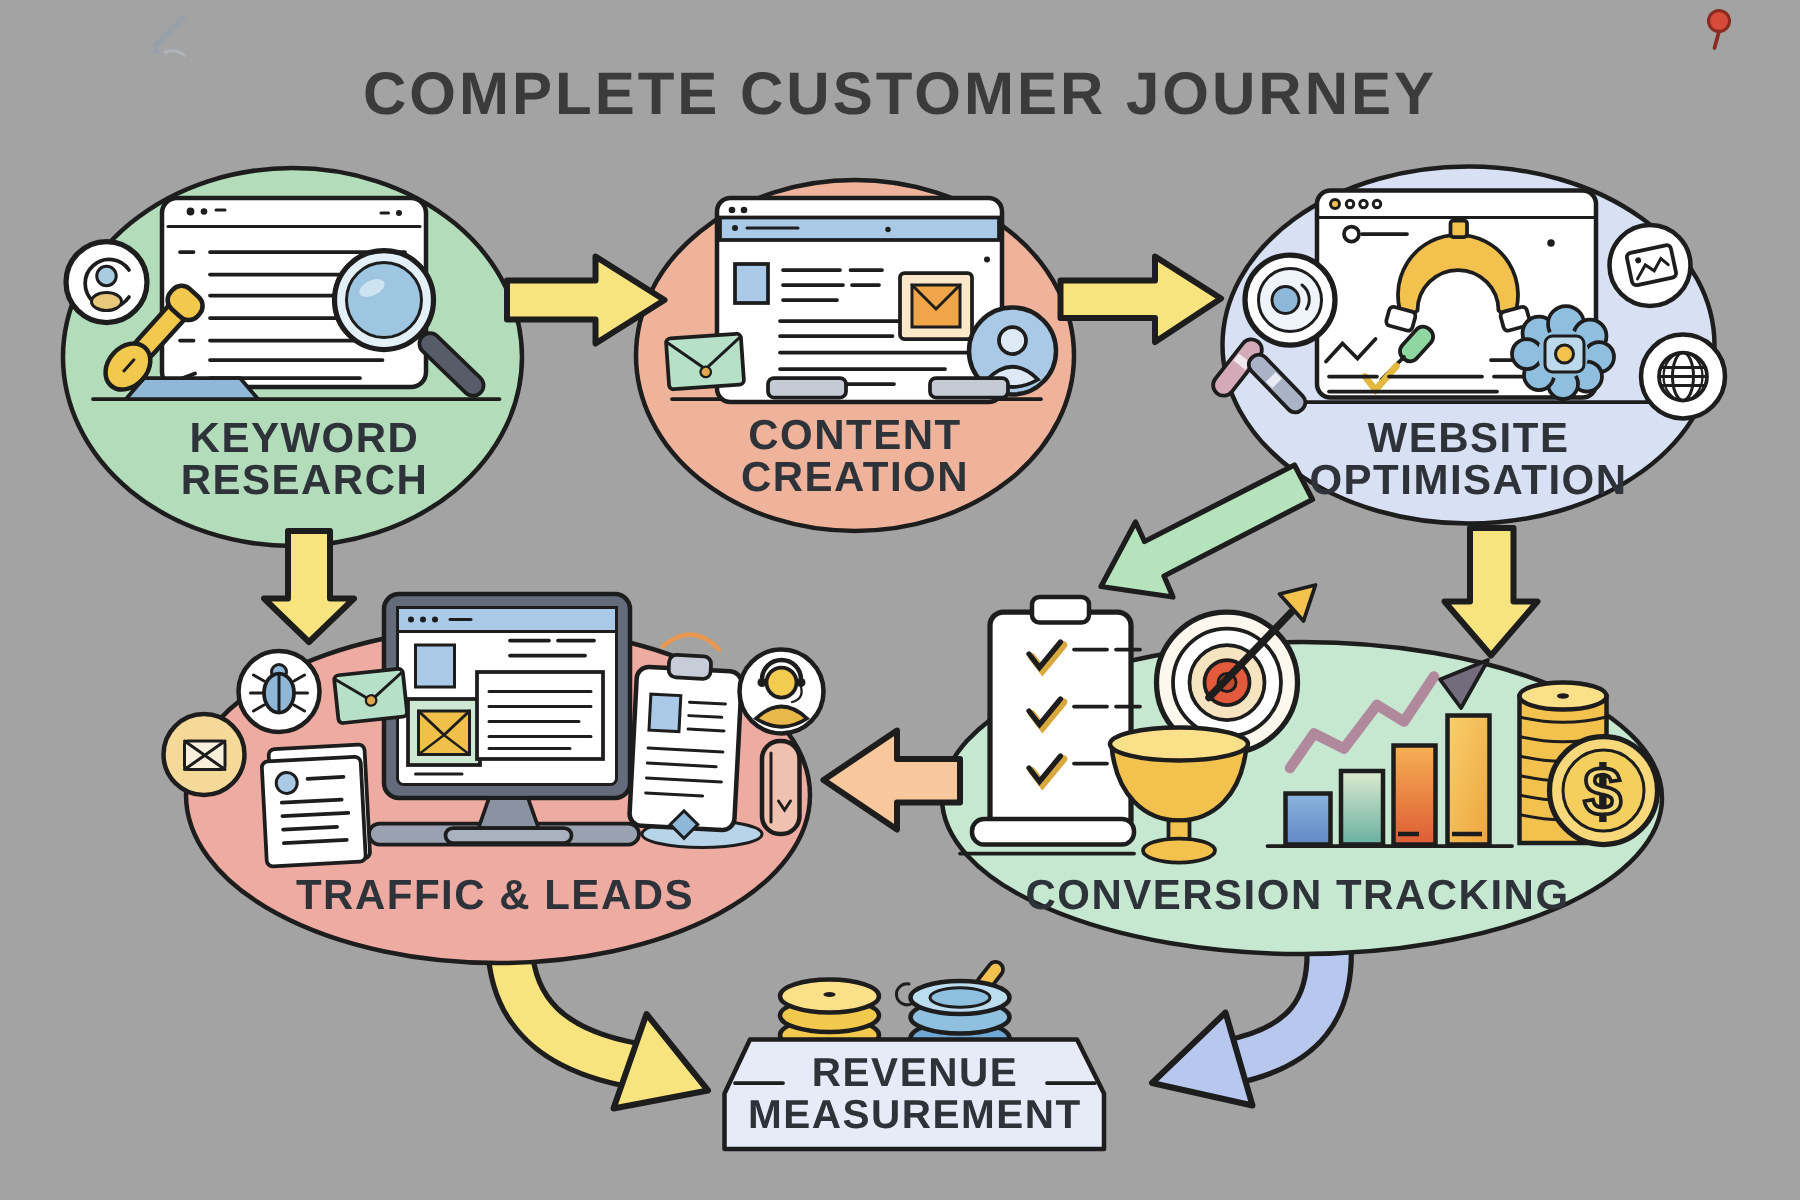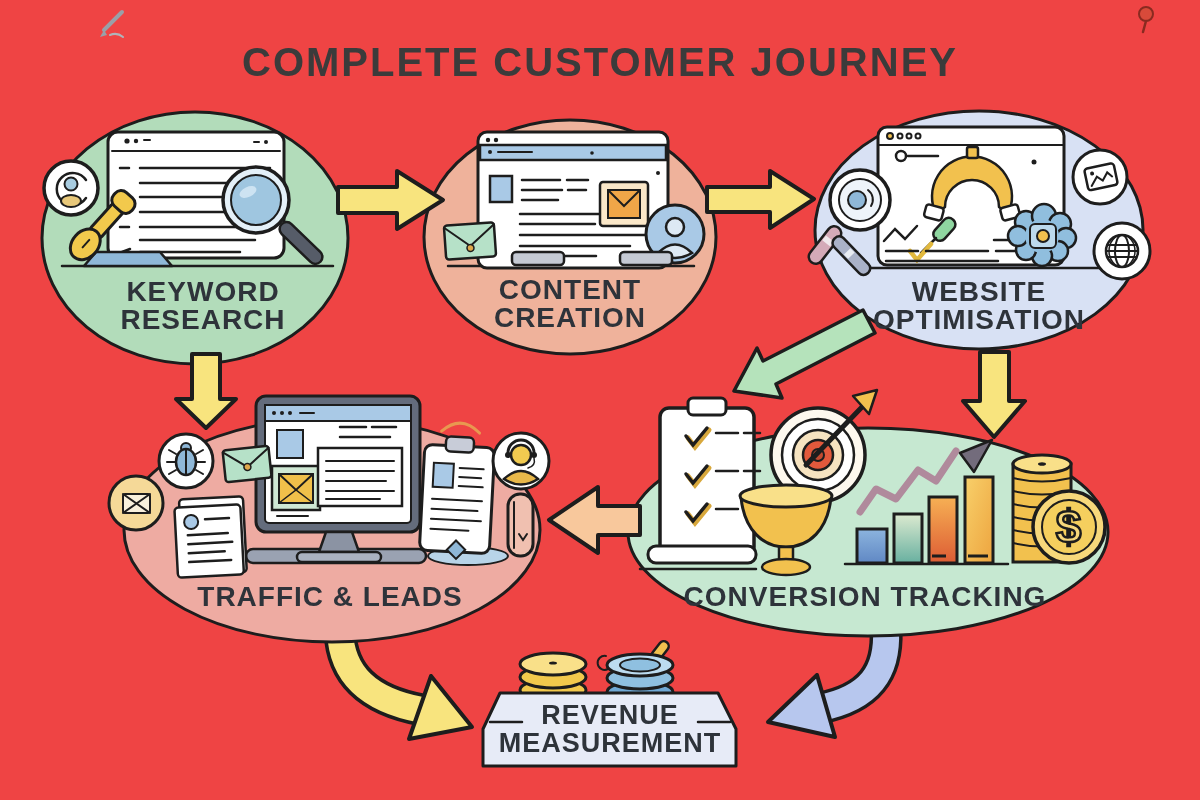--- a/index.html
+++ b/index.html
@@ -1,16 +1,16 @@
 <!DOCTYPE html>
 <html><head>
 <meta charset="utf-8">
 <style>
   html,body{margin:0;padding:0;background:#ffffff;}
-  #canvas{position:relative;width:1200px;height:800px;background:#ef4444;overflow:hidden;
+  #canvas{position:relative;width:1200px;height:800px;background:#a3a3a3;overflow:hidden;
           font-family:"Liberation Sans",sans-serif;}
   svg{position:absolute;left:0;top:0;}
   .lab{font-family:"Liberation Sans",sans-serif;font-weight:bold;text-anchor:middle;letter-spacing:1px;}
   .ttl{font-family:"Liberation Sans",sans-serif;font-weight:bold;text-anchor:middle;letter-spacing:2px;}
   .ln{stroke:#1d1d1d;stroke-width:2.5;stroke-linecap:round;fill:none;}
   .ln2{stroke:#1d1d1d;stroke-width:2;stroke-linecap:round;fill:none;}
   .th{stroke:#1d1d1d;stroke-width:1.5;stroke-linecap:round;fill:none;}
   .o2{stroke:#1d1d1d;stroke-width:2;}
   .o25{stroke:#1d1d1d;stroke-width:2.5;}
   .o3{stroke:#1d1d1d;stroke-width:3;}

